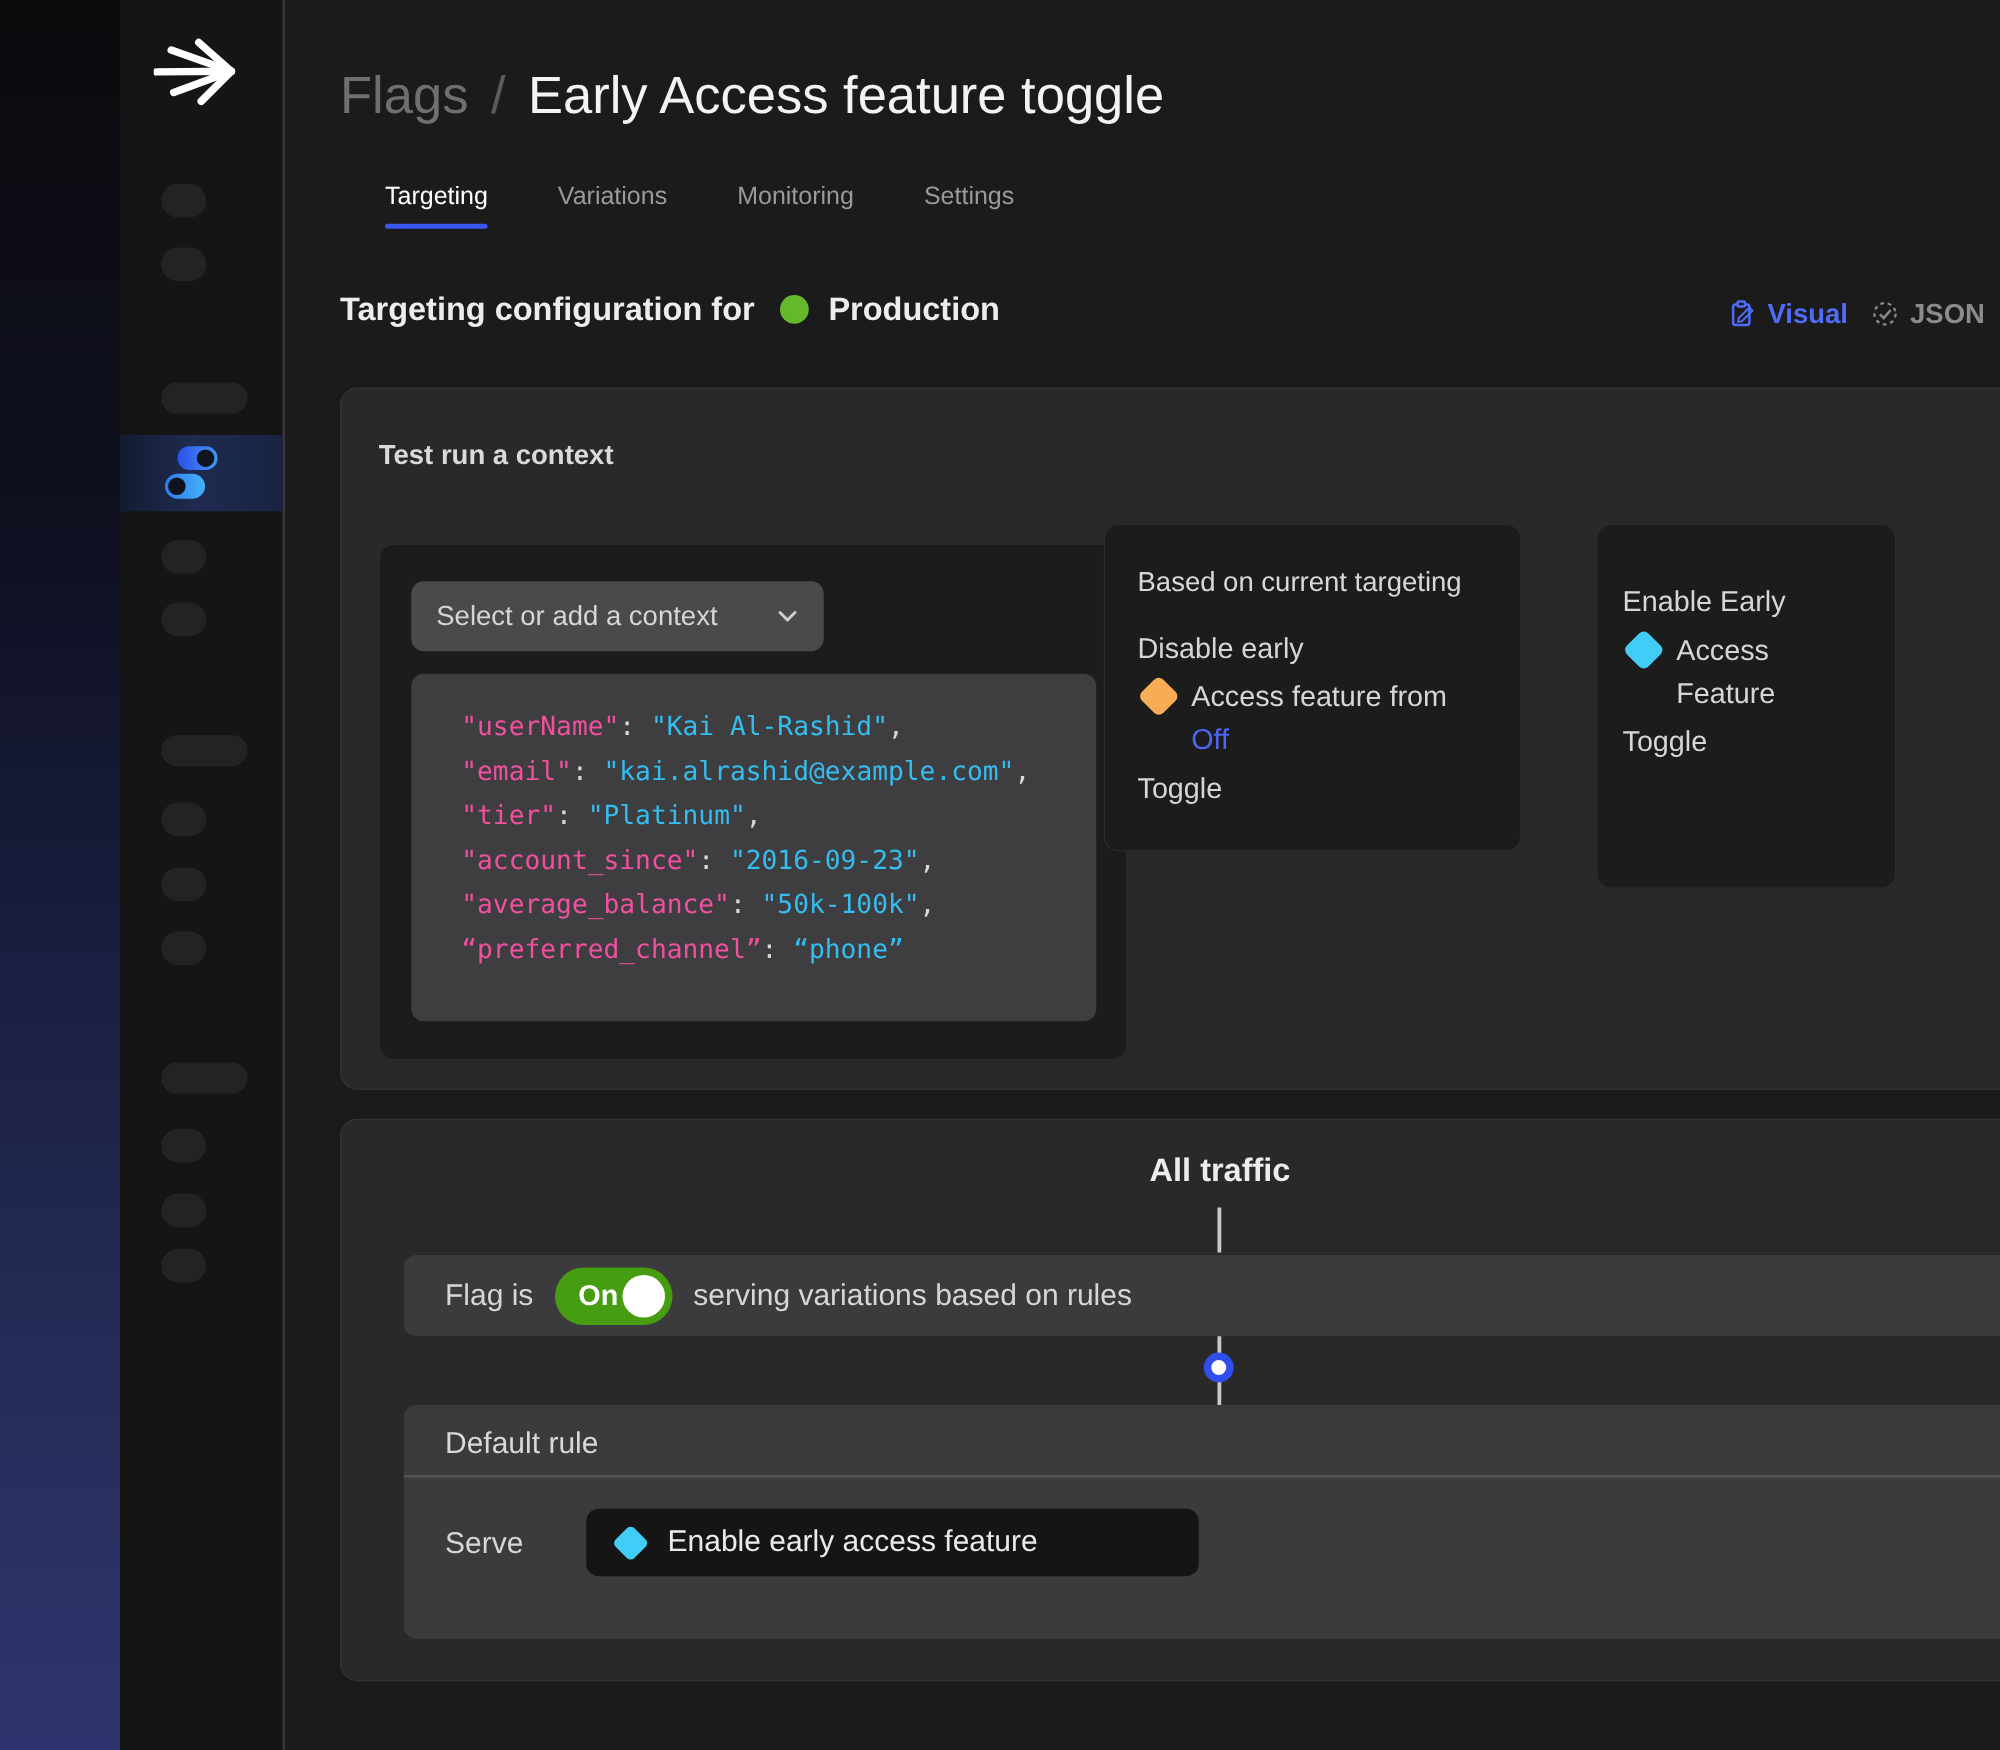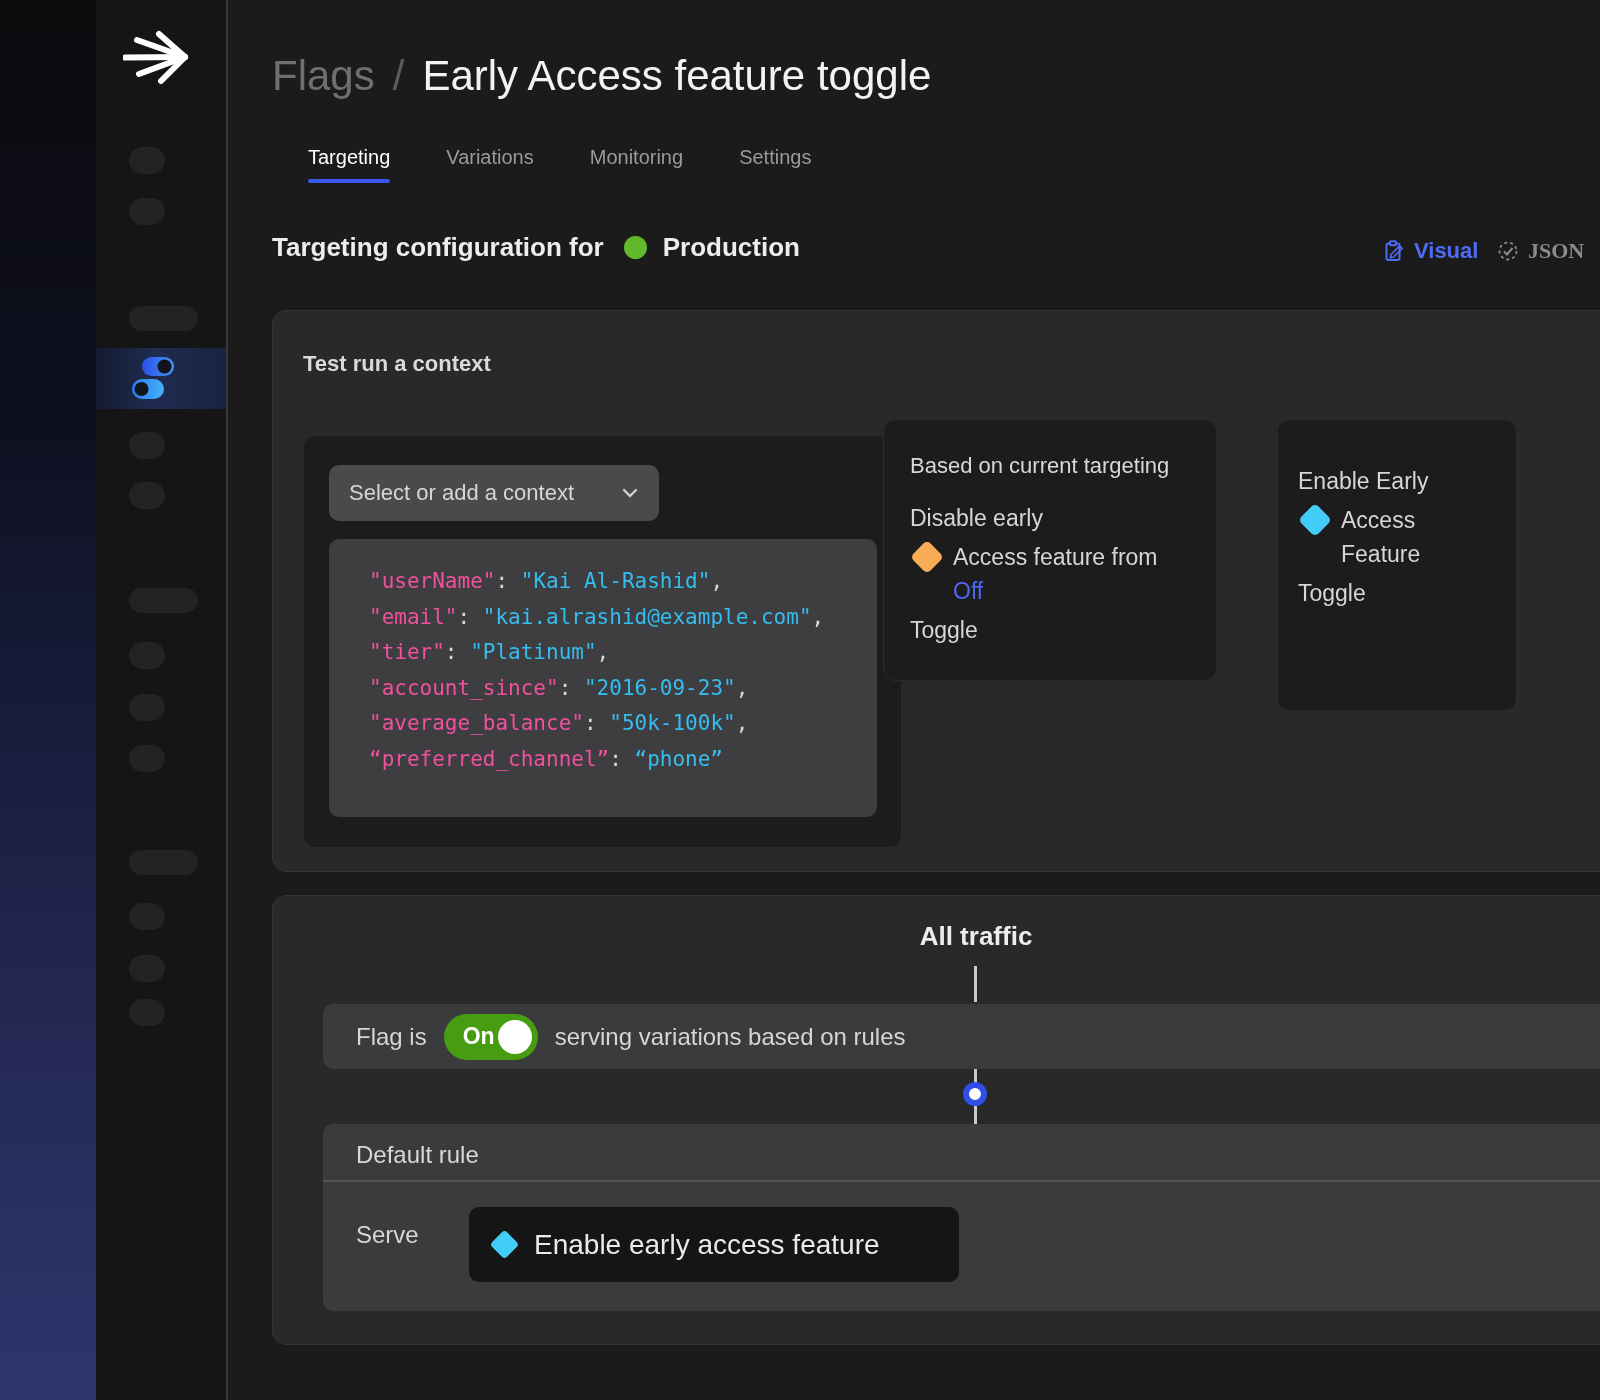--- a/index.html
+++ b/index.html
@@ -26,21 +26,21 @@
 
   .tabs{position:absolute;left:272px;top:146px;display:flex;gap:56px;font-size:20px;color:#9a9a9c;margin-left:36px;}
   .tab{position:relative;padding-bottom:14px;cursor:pointer;}
   .tab.active{color:#ffffff;font-weight:500;}
   .tab.active::after{content:"";position:absolute;left:0;right:0;bottom:0;height:4px;border-radius:2px;background:#3b57f3;}
 
   .config-row{position:absolute;left:272px;top:232px;display:flex;align-items:center;font-size:26px;font-weight:700;color:#ededed;}
   .env-dot{width:23px;height:23px;border-radius:50%;background:#64b82b;margin:0 16px 0 20px;}
   .view-switch{position:absolute;top:238px;display:flex;align-items:center;gap:9px;font-size:22px;font-weight:600;}
   .view-visual{left:1383px;color:#4f6cf6;}
-  .view-json{left:1497px;color:#8b8b8d;white-space:nowrap;font-family:Liberation Serif, serif;}
+  .view-json{left:1497px;color:#8b8b8d;white-space:nowrap;}
 
   
   .card{position:absolute;left:272px;width:1348px;background:#29292a;border:1px solid #343436;border-radius:14px;box-sizing:border-box;}
   .card-title{position:absolute;left:30px;top:40px;font-size:22px;font-weight:700;color:#dadada;}
 
   
   #test-card{top:310px;height:562px;}
   .inner-panel{position:absolute;background:#1c1c1d;border:1px solid #2b2b2d;border-radius:12px;box-sizing:border-box;}
   #context-panel{left:30px;top:124px;width:599px;height:413px;}
   .ctx-dropdown{position:absolute;left:25px;top:29px;width:330px;height:56px;background:#4a4a4c;border-radius:10px;
@@ -78,22 +78,22 @@
   .ring{position:absolute;left:690px;top:186px;width:12px;height:12px;background:#ffffff;border:6px solid #2f4eea;border-radius:50%;}
   .flag-row{position:absolute;left:50px;top:108px;width:1298px;height:65px;background:#3b3b3d;border-radius:10px 0 0 10px;
     display:flex;align-items:center;padding-left:33px;box-sizing:border-box;font-size:24px;color:#d6d6d6;gap:17px;}
   .flag-toggle{position:relative;width:94px;height:46px;background:#479d12;border-radius:23px;cursor:pointer;flex:0 0 94px;}
   .flag-toggle .on{position:absolute;left:19px;top:9px;font-size:23px;font-weight:700;color:#ffffff;}
   .flag-toggle .knob{position:absolute;right:6px;top:6px;width:34px;height:34px;border-radius:50%;background:#ffffff;}
   .rule-card{position:absolute;left:50px;top:228px;width:1298px;height:187px;background:#3b3b3d;border-radius:10px 0 0 10px;}
   .rule-title{position:absolute;left:33px;top:17px;font-size:24px;color:#d8d8d8;}
   .rule-divider{position:absolute;left:0;top:56px;width:100%;height:2px;background:#535355;}
   .serve-label{position:absolute;left:33px;top:97px;font-size:24px;color:#d6d6d6;}
-  .serve-pill{position:absolute;left:146px;top:83px;width:490px;height:75px;background:#151516;border-radius:10px;
-    display:flex;align-items:center;gap:19px;padding-left:25px;box-sizing:border-box;font-size:28px;color:#eaeaea;cursor:pointer;}
+  .serve-pill{position:absolute;left:146px;top:83px;width:490px;height:54px;background:#151516;border-radius:10px;
+    display:flex;align-items:center;gap:19px;padding-left:25px;box-sizing:border-box;font-size:24px;color:#eaeaea;cursor:pointer;}
   .diamond-sm{width:21px;height:21px;border-radius:4px;transform:rotate(45deg);background:#41cdf5;flex:0 0 21px;}
 </style>
 </head>
 <body>
 
 <div class="app">
 
   <div class="edge-strip"></div>
 
   <div class="sidebar">

